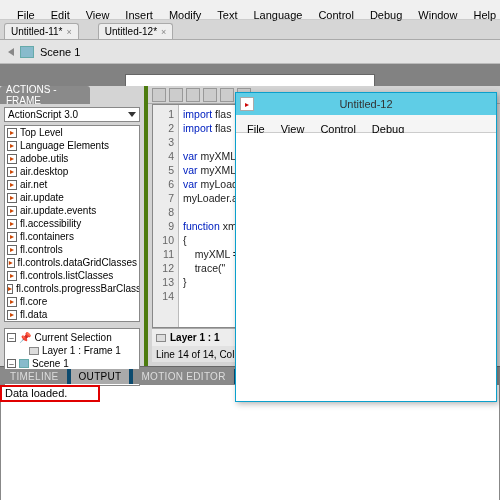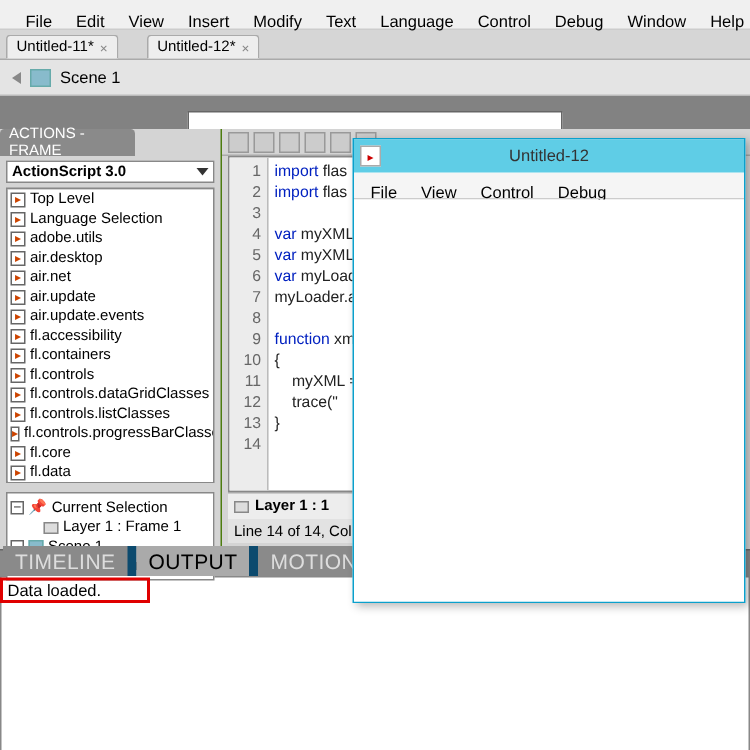--- a/index.html
+++ b/index.html
@@ -10,23 +10,23 @@
   .doc-tabs { height: 20px; background: #d6d6d6; border-bottom: 1px solid #aaa; display: flex; align-items: flex-end; padding-left: 4px; }
   .doc-tab { background: #eee; border: 1px solid #aaa; border-bottom: none; border-radius: 3px 3px 0 0; padding: 2px 6px; margin-right: 19px; font-size: 10px; display: flex; align-items: center; gap: 4px; }
   .doc-tab .x { color: #888; font-size: 9px; }
   .scene-bar { height: 24px; background: #e4e4e4; border-bottom: 1px solid #bbb; display: flex; align-items: center; padding: 0 8px; gap: 6px; }
   .icon-back { width:0; height:0; border-top:4px solid transparent; border-bottom:4px solid transparent; border-right:6px solid #888; }
   .scene-icon { width: 14px; height: 12px; background: #8bc; display:inline-block; border:1px solid #6aa; }
   .stage-top { height: 22px; background: #828282; display:flex; justify-content:center; align-items:flex-end; }
   .stage-strip { background:#fff; height:12px; width:250px; border:1px solid #666; border-bottom:none; }
   .mid { display:flex; height: 280px; }
 
-  .actions-panel { width:148px; border-right:1px solid #4d7c0f; background:#d4d4d4; display:flex; flex-direction:column; }
+  .actions-panel { width:148px; border-right:4px solid #4d7c0f; background:#d4d4d4; display:flex; flex-direction:column; }
   .panel-tab { height:18px; background:#8a8a8a; padding:2px 6px; font-size:10px; color:#fff; display:flex; align-items:center; width:90px; border-radius:3px 3px 0 0; }
-  .script-select { border:1px solid #888; background:#fff; padding:1px 3px; display:flex; justify-content:space-between; align-items:center; margin:3px 4px; font-size:10px;font-weight:bold; }
+  .script-select { border:1px solid #888; background:#fff; padding:1px 3px; display:flex; justify-content:space-between; align-items:center; margin:3px 4px; font-size:10px; }
   .chev-down { width:0;height:0;border-left:4px solid transparent;border-right:4px solid transparent;border-top:5px solid #333; }
   .pkg-list { flex:1; background:#fff; border:1px solid #888; margin:0 4px; overflow:auto; font-size:10px; }
   .pkg-item { display:flex; align-items:center; gap:3px; padding:1px 2px; white-space:nowrap; }
   .pkg-icon { width:10px; height:10px; background:#fff; border:1px solid #666; display:inline-flex; align-items:center; justify-content:center; font-size:8px; color:#c40; }
 
   .selection-box { background:#fff; border:1px solid #888; margin:4px; font-size:10px; padding:2px; }
   .sel-row { display:flex; align-items:center; gap:3px; padding:1px 0; }
   .tree-tog { width:9px; height:9px; border:1px solid #666; display:inline-flex; align-items:center; justify-content:center; font-size:8px; line-height:1; }
   .layer-icon { width:10px; height:8px; background:#ddd; border:1px solid #888; }
 
@@ -36,21 +36,21 @@
   .code-area { display:flex; flex:1; background:#fff; border:1px solid #888; margin:0 4px; font-family:"Lucida Console",monospace; font-size:10.5px; overflow:hidden; }
   .gutter { width:26px; background:#ececec; color:#666; text-align:right; border-right:1px solid #bbb; padding:2px 4px 2px 0; }
   .gutter div { height:14px; line-height:14px; }
   .code-lines { padding:2px 4px; white-space:pre; color:#222; }
   .code-lines div { height:14px; line-height:14px; }
   .kw { color:#0020c0; }
   .layer-info { height:18px; background:#ededed; border-top:1px solid #aaa; margin:0 4px; display:flex; align-items:center; padding:0 4px; gap:4px; font-size:10px; }
   .status-line { height:16px; background:#e2e2e2; margin:0 4px 4px; padding:0 4px; font-size:10px; display:flex; align-items:center; }
 
   .bottom-tabs { height:18px; background:#8a8a8a; display:flex; align-items:flex-end; padding-left:2px; border-top:1px solid #666; }
-  .btab { background:#8a8a8a; color:#ddd; padding:2px 8px; font-size:14px; letter-spacing:0.3px; border-right:6px solid #0c4a6e; }
+  .btab { background:#8a8a8a; color:#ddd; padding:2px 8px; font-size:10px; letter-spacing:0.3px; border-right:4px solid #0c4a6e; }
   .btab.active { background:#aaa; color:#000; }
   .output-area { background:#fff; border:1px solid #888; height:120px; padding:2px 4px; font-family:"Lucida Console",monospace; font-size:11px; }
   .highlight-box { position:absolute; border:2px solid #e00000; pointer-events:none; }
 
   .swf-window { position:absolute; background:#fff; border:1px solid #0aa0cc; box-shadow:2px 2px 6px rgba(0,0,0,0.3); }
   .swf-title { background:#5fcde6; height:22px; display:flex; align-items:center; justify-content:center; color:#333; font-size:11px; position:relative; }
   .swf-title .pdf-icon { position:absolute; left:4px; width:14px; height:14px; background:#fff; border:1px solid #aaa; display:flex; align-items:center; justify-content:center; font-size:8px; color:#c00; }
   .swf-menu { height:18px; background:#f5f5f5; border-bottom:1px solid #ccc; display:flex; align-items:center; gap:2px; padding:0 4px; font-size:11px; }
   .swf-body { background:#fff; flex:1; }
 </style>
@@ -102,21 +102,21 @@
       <span class="chev-down"></span>
     </div>
     <div style="display:flex; flex:1; margin-bottom:2px;">
       <div class="pkg-list" id="pkg-list">
           <div class="pkg-item">
             <span class="pkg-icon">▸</span>
             <span>Top Level</span>
           </div>
           <div class="pkg-item">
             <span class="pkg-icon">▸</span>
-            <span>Language Selection</span>
+            <span>Language Elements</span>
           </div>
           <div class="pkg-item">
             <span class="pkg-icon">▸</span>
             <span>adobe.utils</span>
           </div>
           <div class="pkg-item">
             <span class="pkg-icon">▸</span>
             <span>air.desktop</span>
           </div>
           <div class="pkg-item">

